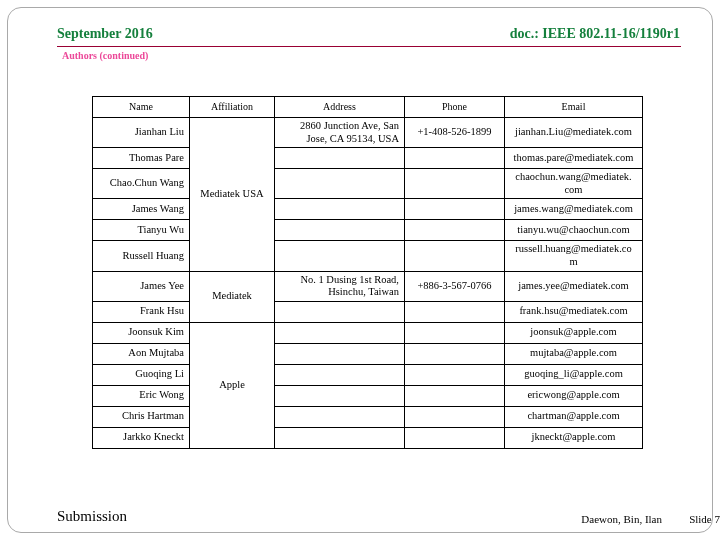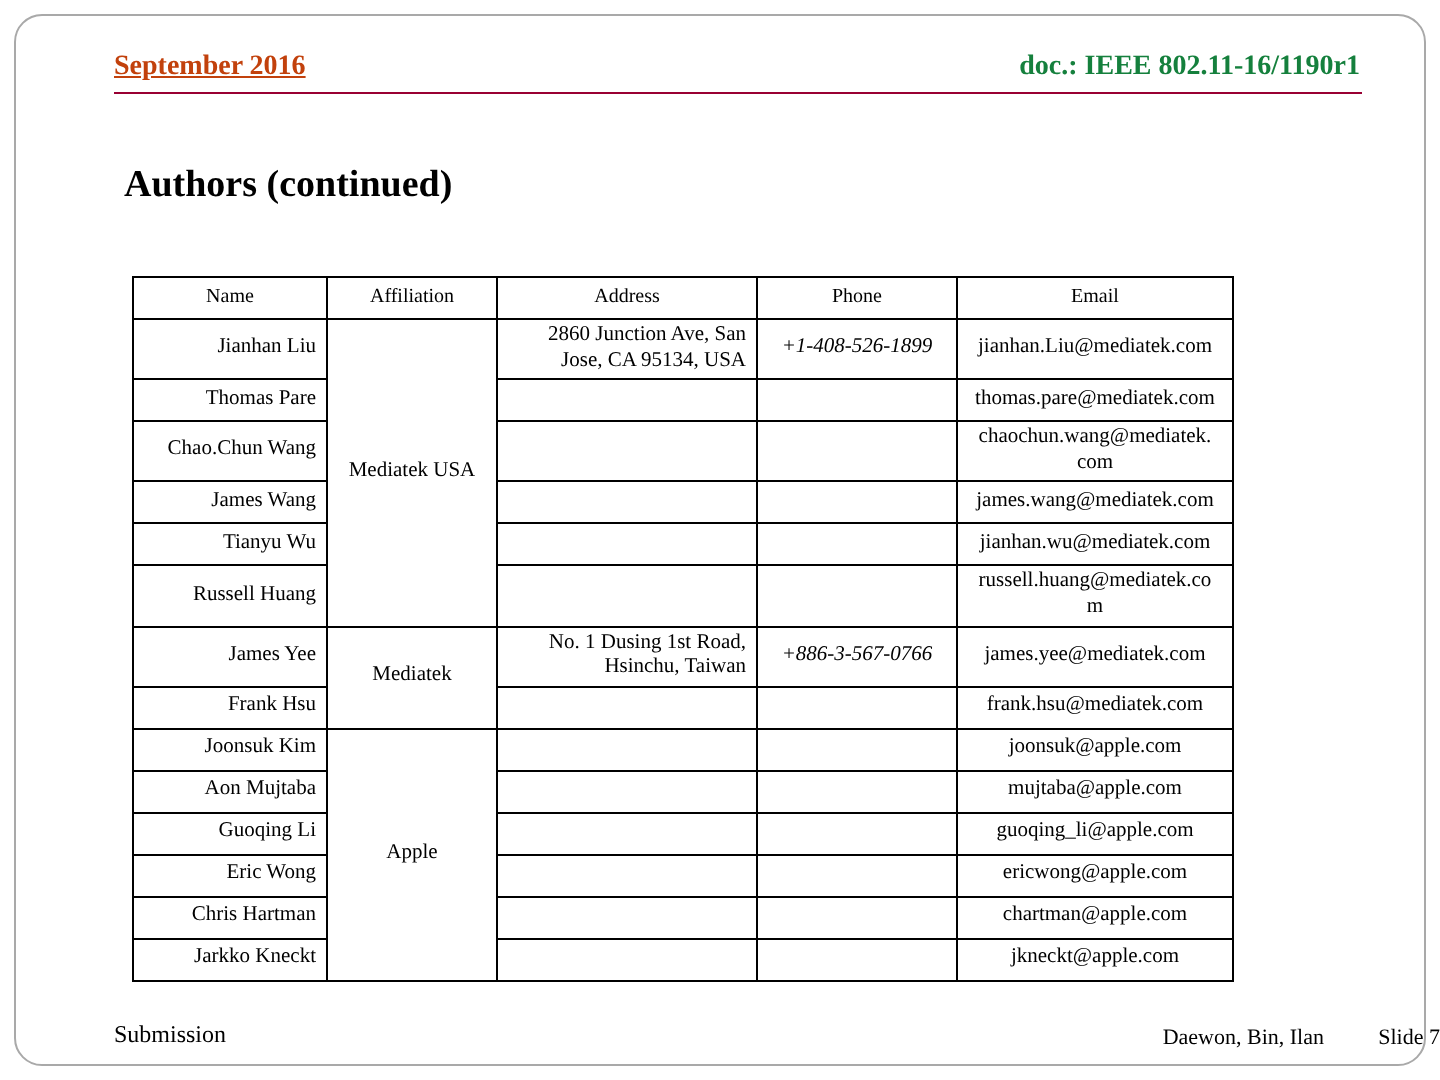--- a/index.html
+++ b/index.html
@@ -12,60 +12,59 @@
   }
   .slide-frame {
     position: absolute;
     left: 7px; top: 7px; right: 7px; bottom: 7px;
     border: 1px solid #a9a9a9;
     border-radius: 14px;
     pointer-events: none;
   }
   .hdr-date {
     position: absolute; left: 57px; top: 26px;
-    font-size: 14px; font-weight: bold; color: #c2410c; text-decoration: underline;
+    font-size: 14px; font-weight: bold; color: #15803d;
   }
   .hdr-doc {
     position: absolute; right: 40px; top: 26px;
     font-size: 14px; font-weight: bold; color: #15803d;
   }
   .hdr-line {
     position: absolute; left: 57px; top: 46px; width: 624px;
     border-top: 1px solid #990033;
   }
   .hdr-title {
     position: absolute; left: 62px; top: 50px;
-    font-size: 19px; font-weight: bold; color: #000000; margin-top: 32px;
+    font-size: 10px; font-weight: bold; color: #ec4899;
   }
   table.authors {
-    position: absolute; left: 66px; top: 96px;
+    position: absolute; left: 92px; top: 96px;
     width: 550px;
     border-collapse: collapse;
     table-layout: fixed;
     font-size: 10.5px;
-    margin-top: 42px;
   }
   .authors th, .authors td {
     border: 1px solid #000;
     line-height: 1.2;
     vertical-align: middle;
   }
   .authors th {
     font-weight: normal;
     font-size: 10px;
     height: 21px;
     text-align: center;
   }
   .authors tbody tr { height: 21px; }
   .c-name  { text-align: right;  padding: 2px 5px; }
   .c-aff   { text-align: center; padding: 2px 4px; }
   .c-addr  { text-align: right; padding: 2px 5px; }
-  .c-phone { text-align: center; padding: 2px 4px; font-style: italic; }
+  .c-phone { text-align: center; padding: 2px 4px; }
   .c-email { text-align: center; padding: 2px 8px; word-break: break-all; }
-  .ftr-sub     { position: absolute; left: 57px;  bottom: 15px; font-size: 12px; }
+  .ftr-sub     { position: absolute; left: 57px;  bottom: 15px; font-size: 15px; }
   .ftr-slide   { position: absolute; left: 0; right: 0; text-align: right; bottom: 15px; font-size: 11px; }
   .ftr-authors { position: absolute; right: 58px; bottom: 15px; font-size: 11px; text-align: center; }
 </style>
 </head>
 <body>
 
 <div class="slide-frame"></div>
 
 <div class="hdr-date">September 2016</div>
 <div class="hdr-doc">doc.: IEEE 802.11-16/1190r1</div>
@@ -113,21 +112,21 @@
     <tr>
       <td class="c-name">James Wang</td>
       <td class="c-addr"></td>
       <td class="c-phone"></td>
       <td class="c-email">james.wang@mediatek.com</td>
     </tr>
     <tr>
       <td class="c-name">Tianyu Wu</td>
       <td class="c-addr"></td>
       <td class="c-phone"></td>
-      <td class="c-email">jianhan.wu@mediatek.com</td>
+      <td class="c-email">tianyu.wu@chaochun.com</td>
     </tr>
     <tr>
       <td class="c-name">Russell Huang</td>
       <td class="c-addr"></td>
       <td class="c-phone"></td>
       <td class="c-email">russell.huang@mediatek.com</td>
     </tr>
 
     <tr>
       <td class="c-name">James Yee</td>

